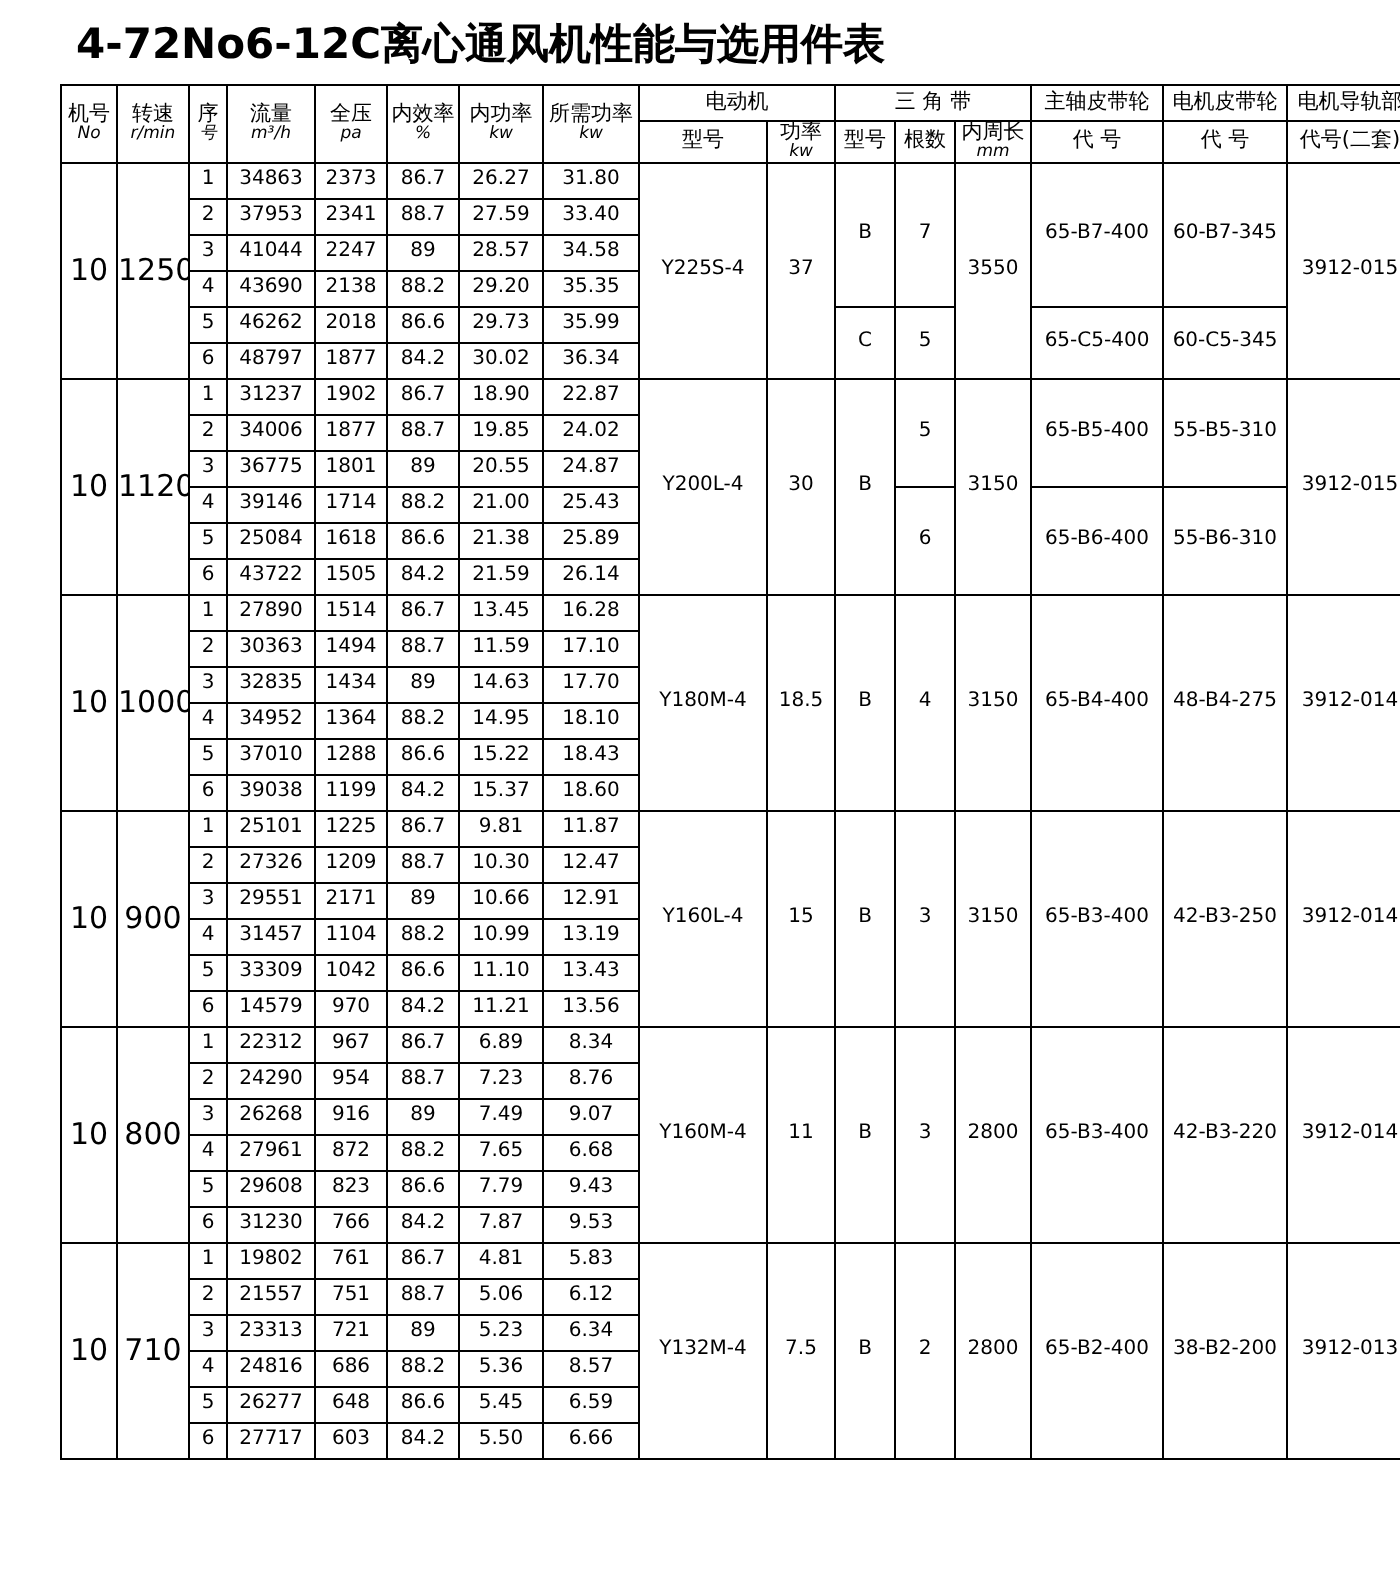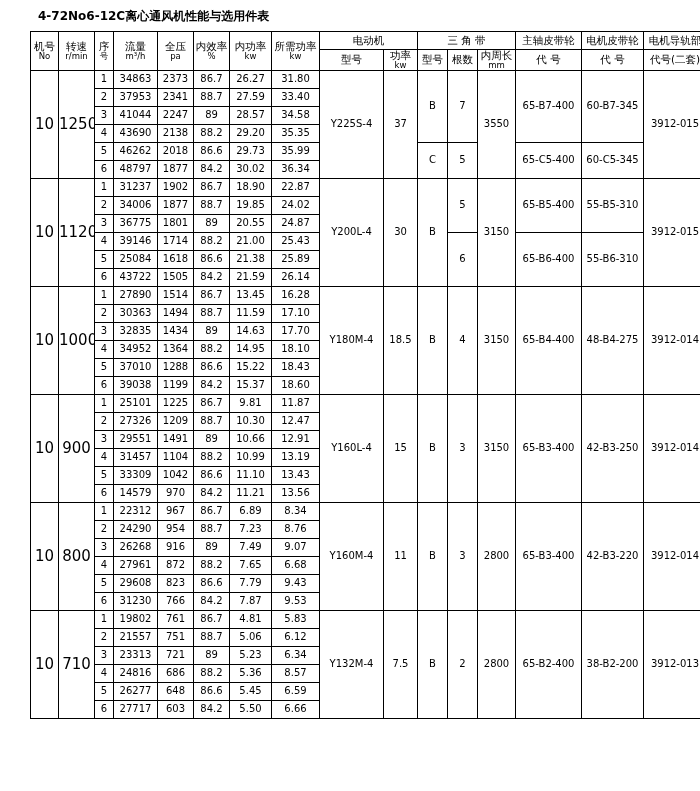--- a/index.html
+++ b/index.html
@@ -15,21 +15,21 @@
     -webkit-font-smoothing: antialiased;
   }
   #page {
     width: 700px;
     height: 791px;
     position: relative;
     box-sizing: border-box;
     padding: 0;
   }
   .doc-title {
-    font-size: 12px;
+    font-size: 21px;
     font-weight: bold;
     margin: 8px 0 6px 38px;
     letter-spacing: 0px;
     font-family: "DejaVu Sans", "Liberation Sans", sans-serif;
   }
   table.spec {
     border-collapse: collapse;
     table-layout: fixed;
     margin-left: 30px;
     width: 640px;
@@ -48,21 +48,21 @@
   }
   .hdr td {
     font-size: 10.5px;
     line-height: 1.2;
     padding: 1px 0;
   }
   .hdr-two {
     display: block;
   }
   .hdr-two .l1 { display:block; font-size:10.5px; }
-  .hdr-two .l2 { display:block; font-size:8.5px; }
+  .hdr-two .l2 { display:block; font-size:8.5px;font-style:italic; }
   .cell-num { font-size: 10px; }
   .grp-machine, .grp-speed {
     font-size: 15px;
   }
   .motor-cell, .belt-cell, .pulley-cell, .rail-cell {
     font-size: 10px;
   }
   .thick-top td { border-top: 1px solid #000; }
   
   col.c-no    { width: 28px; }
@@ -402,21 +402,21 @@
           <td class="cell-num">2</td>
           <td class="cell-num">27326</td>
           <td class="cell-num">1209</td>
           <td class="cell-num">88.7</td>
           <td class="cell-num">10.30</td>
           <td class="cell-num">12.47</td>
         </tr>
         <tr>
           <td class="cell-num">3</td>
           <td class="cell-num">29551</td>
-          <td class="cell-num">1491</td>
+          <td class="cell-num">2171</td>
           <td class="cell-num">89</td>
           <td class="cell-num">10.66</td>
           <td class="cell-num">12.91</td>
         </tr>
         <tr>
           <td class="cell-num">4</td>
           <td class="cell-num">31457</td>
           <td class="cell-num">1104</td>
           <td class="cell-num">88.2</td>
           <td class="cell-num">10.99</td>

